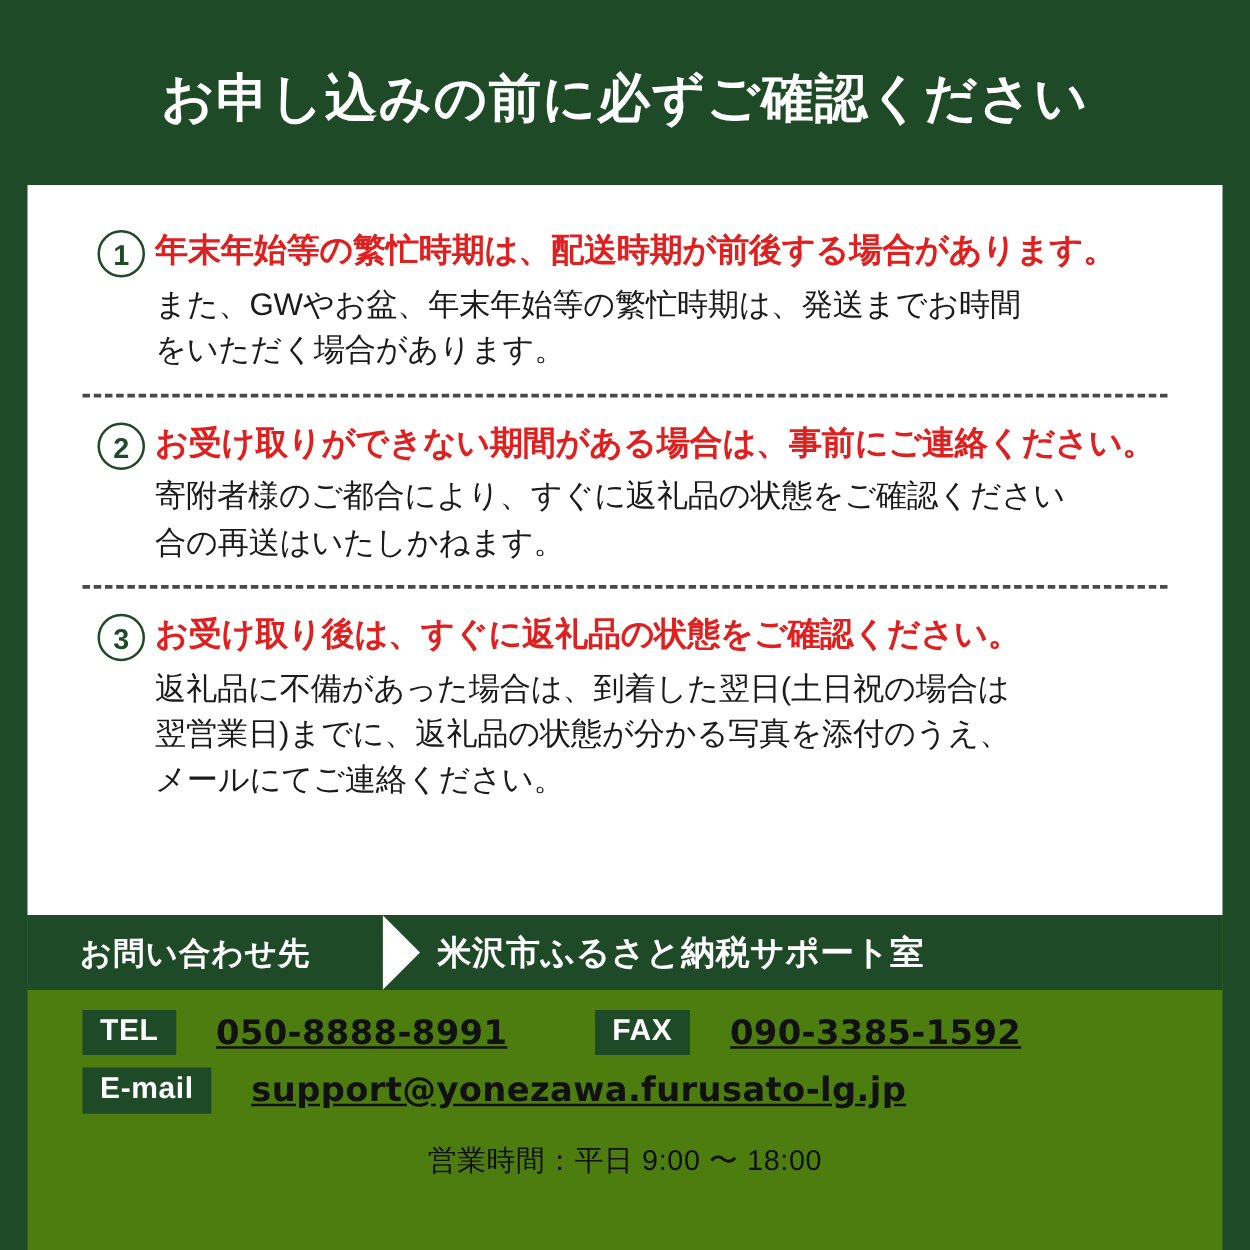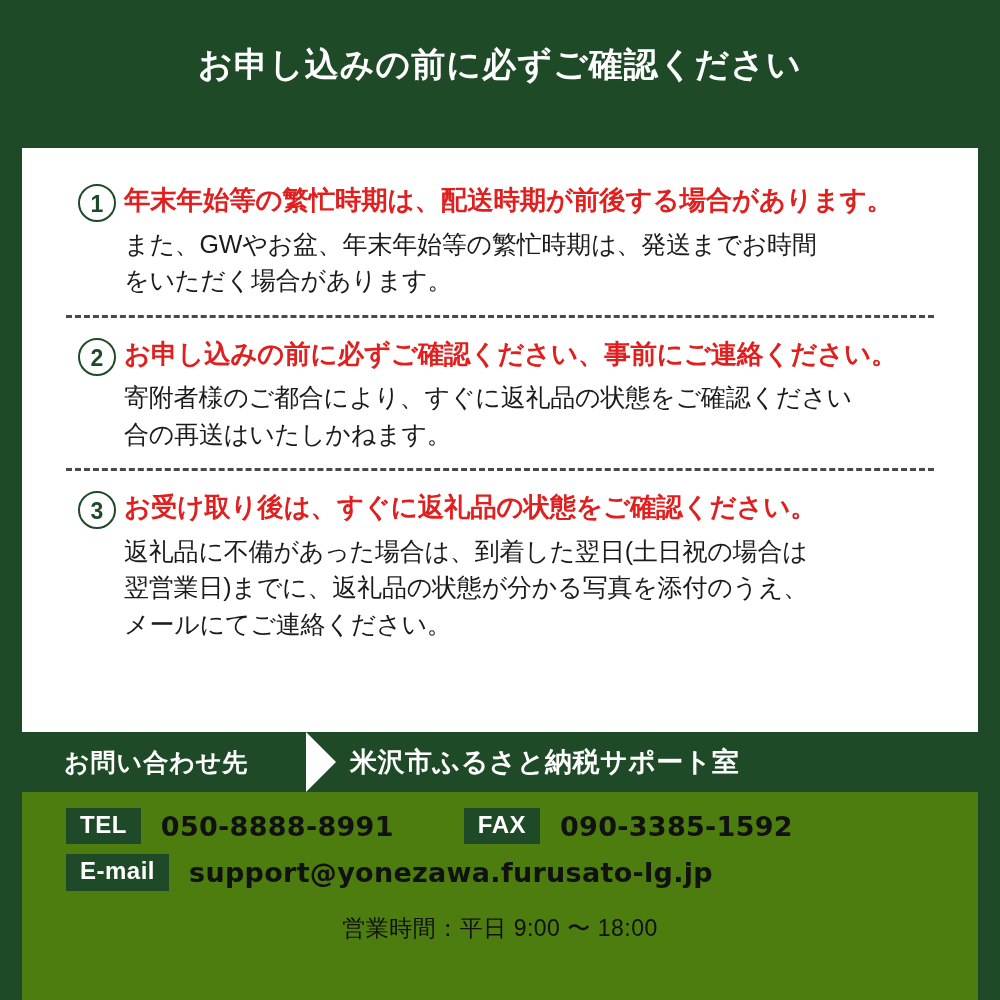--- a/index.html
+++ b/index.html
@@ -19,25 +19,25 @@
     height: 1000px;
     background: #1f4a28;
     box-sizing: border-box;
     padding: 0;
     overflow: hidden;
   }
   
   .title {
     position: absolute;
     left: 0;
-    top: 44px;
+    top: 54px;
     width: 1000px;
     text-align: center;
     color: #ffffff;
-    font-size: 34px;
+    font-size: 42px;
     font-weight: bold;
     letter-spacing: 1px;
     line-height: 1.2;
   }
   
   .card {
     position: absolute;
     left: 22px;
     top: 148px;
     width: 956px;
@@ -146,22 +146,23 @@
     font-size: 24px;
     font-weight: bold;
     padding: 4px 14px 6px 14px;
     letter-spacing: 0.5px;
     line-height: 1.1;
   }
   .val {
     color: #111111;
     font-size: 28px;
     font-weight: bold;
-    margin-left: 20px;
+    margin-left: 32px;
     letter-spacing: 0.3px;
+    text-decoration: underline;
   }
   .val.mono {
     font-family: "DejaVu Sans", sans-serif;
     font-size: 27px;
   }
   .spacer-col {
     width: 70px;
   }
   .hours {
     text-align: center;
@@ -184,21 +185,21 @@
       <div class="num">1</div>
       <p class="headline">年末年始等の繁忙時期は、配送時期が前後する場合があります。</p>
       <p class="body" style="white-space: pre-line;">また、GWやお盆、年末年始等の繁忙時期は、発送までお時間
 をいただく場合があります。</p>
     </div>
 
     <div class="divider"></div>
 
     <div class="item">
       <div class="num">2</div>
-      <p class="headline">お申し込みの前に必ずご確認ください、事前にご連絡ください。</p>
+      <p class="headline">お受け取りができない期間がある場合は、事前にご連絡ください。</p>
       <p class="body" style="white-space: pre-line;">寄附者様のご都合により、すぐに返礼品の状態をご確認ください
 合の再送はいたしかねます。</p>
     </div>
 
     <div class="divider"></div>
 
     <div class="item">
       <div class="num">3</div>
       <p class="headline">お受け取り後は、すぐに返礼品の状態をご確認ください。</p>
       <p class="body" style="white-space: pre-line;">返礼品に不備があった場合は、到着した翌日(土日祝の場合は

